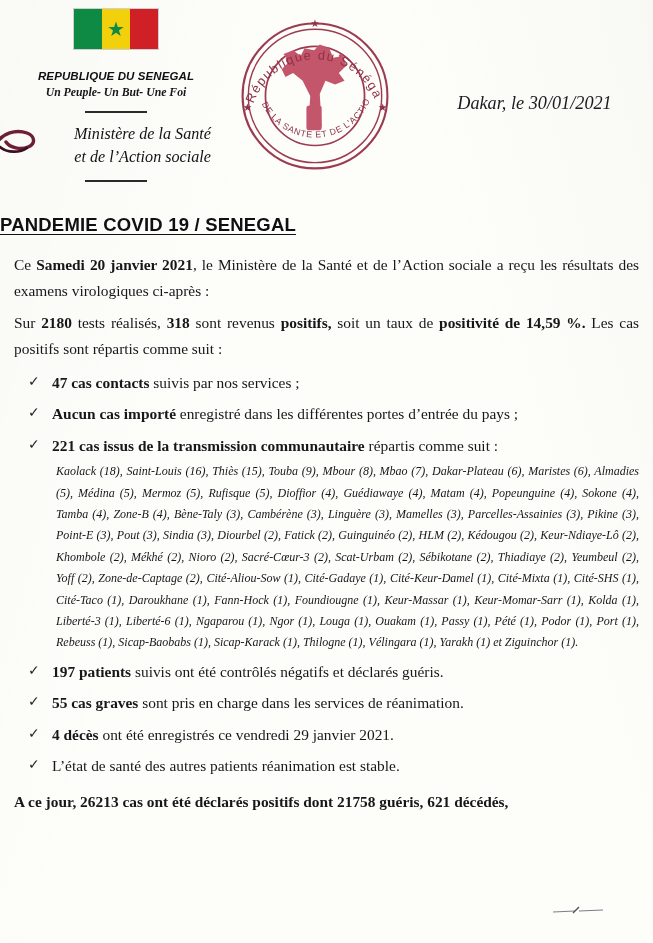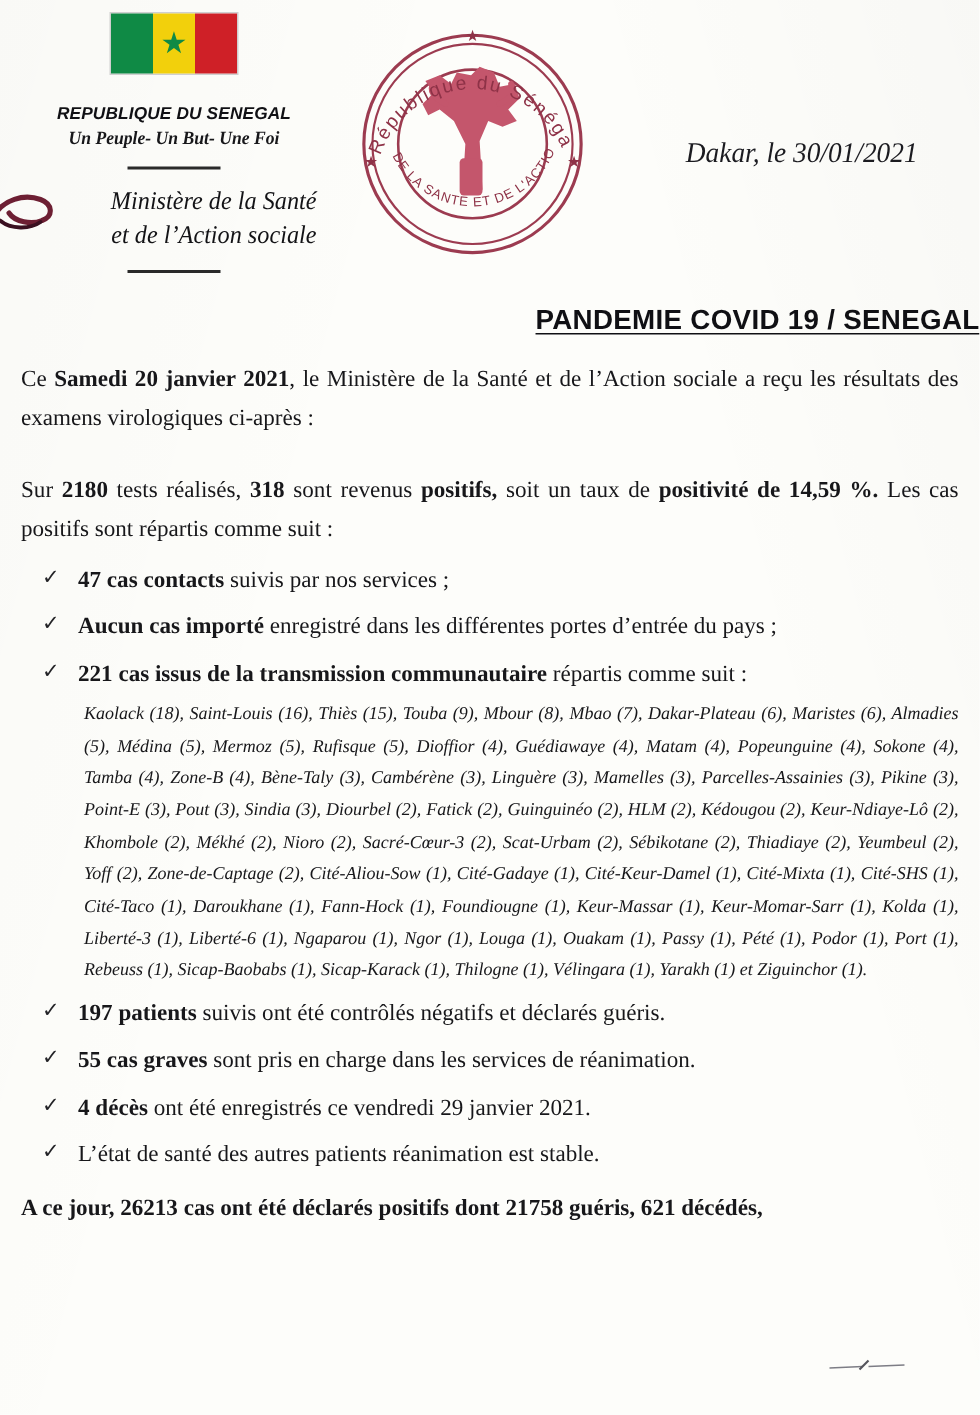--- a/index.html
+++ b/index.html
@@ -118,21 +118,21 @@
     top: 92px;
     font-family: "Liberation Serif", serif;
     font-style: italic;
     font-size: 19px;
     color: #1b1b20;
     transform: scaleX(0.96);
     white-space: nowrap;
   }
 
   
-  .titles { text-align: right; margin-top: 12px; }
+  .titles { text-align: left; margin-top: 24px; }
   .title-main {
     font-family: "Liberation Sans", sans-serif;
     font-weight: bold;
     font-size: 18.5px;
     letter-spacing: 0.2px;
     text-decoration: underline;
     text-underline-offset: 3px;
     color: #101014;
   }
   .title-sub {
@@ -147,21 +147,21 @@
   }
 
   
   .body {
     margin: 16px 14px 0 14px;
     font-size: 15.4px;
     line-height: 1.72;
     text-align: justify;
   }
   .para { margin: 0 0 2px 0; }
-  .para.p2 { margin-top: 21px; }
+  .para.p2 { margin-top: 5px; }
   b { font-weight: bold; }
 
   ul.checks {
     list-style: none;
     margin: 7px 0 0 0;
     padding: 0;
   }
   ul.checks > li {
     position: relative;
     padding-left: 38px;

